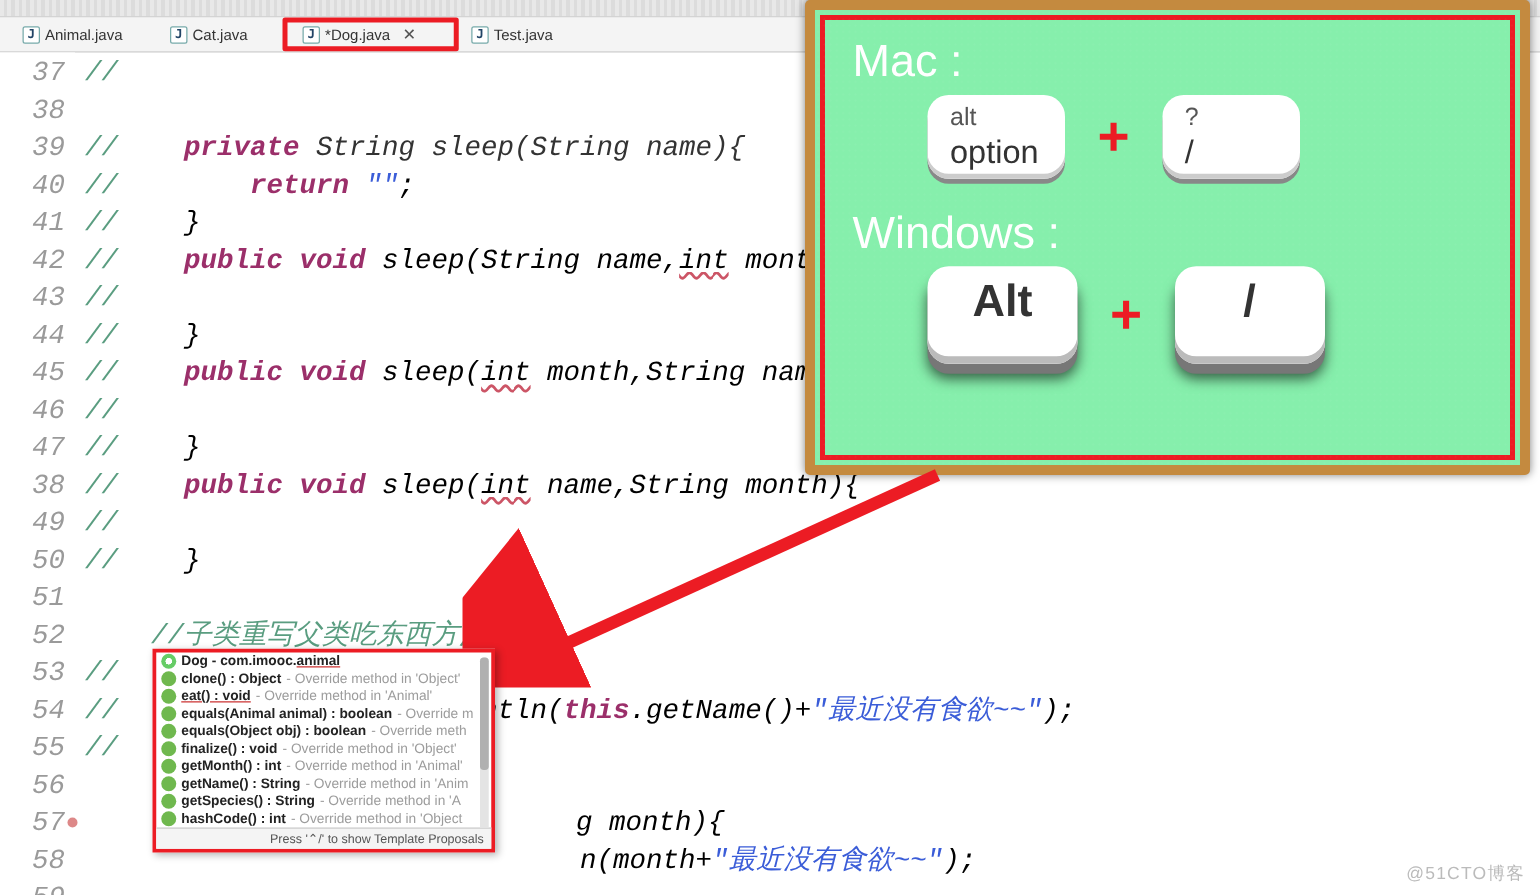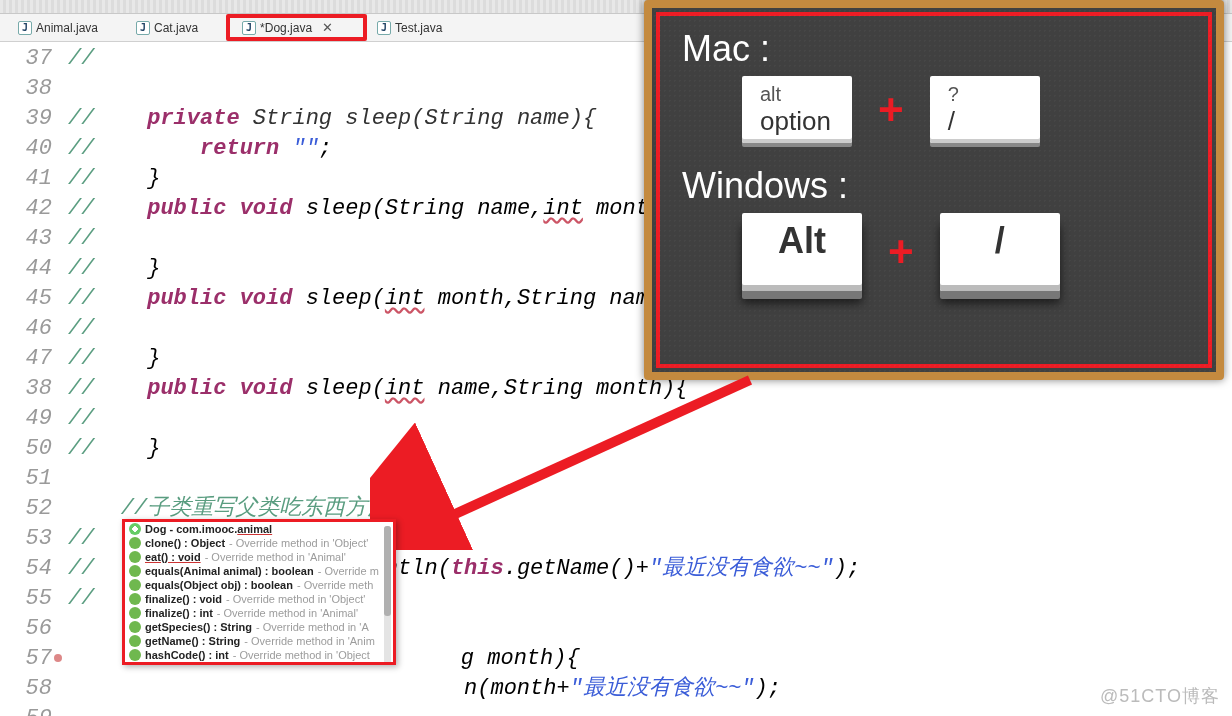--- a/index.html
+++ b/index.html
@@ -36,35 +36,35 @@
   .popup-row { display:flex; align-items:center; gap:4px; padding:1px 4px; font-family:Arial,sans-serif; white-space:nowrap; overflow:hidden; }
   .popup-row .ic { width:12px; height:12px; border-radius:50%; flex-shrink:0;}
   .ic-class { background:radial-gradient(circle,#fff 30%, #6c6 32%);}
   .ic-pub { background:#6fb84e; }
   .popup-row .main { font-weight:bold; color:#222; }
   .popup-row .main .uline { text-decoration:underline; text-decoration-color:#c33;margin-top:33px;}
   .popup-row .desc { color:#9c9c9c; }
   .popup-foot { border-top:1px solid #ccc; text-align:right; padding:2px 6px; color:#555; font-size:10px; background:#f4f4f4;}
 
   
-  .keybox { position:absolute; right:8px; top:0; width:580px; height:380px; background:#404040; border:8px solid #c48a3f; border-radius:4px; box-shadow:0 0 8px rgba(0,0,0,.5); z-index:40; }
+  .keybox { position:absolute; right:8px; top:0; width:580px; height:380px; background:#86efac; border:8px solid #c48a3f; border-radius:4px; box-shadow:0 0 8px rgba(0,0,0,.5); z-index:40; }
   .keybox::before{ content:""; position:absolute; inset:4px; border:4px solid #ec1c24;}
   .keybox-inner { position:relative; padding:20px 30px; color:#fff; font-family:Arial,sans-serif; font-size:34px; height:100%; background:radial-gradient(rgba(255,255,255,.03) 1px, transparent 1px); background-size:5px 5px; }
   .kb-label { flex:0 0 auto; font-size:36px; }
-  .kb-key { background:#fff; color:#333; border-radius:2px; padding:6px 18px; font-size:26px; display:flex; flex-direction:column; align-items:flex-start; line-height:1.2; min-width:110px; box-shadow:inset 0 -4px 0 #ccc, 0 4px 0 #888;}
+  .kb-key { background:#fff; color:#333; border-radius:17px; padding:6px 18px; font-size:26px; display:flex; flex-direction:column; align-items:flex-start; line-height:1.2; min-width:110px; box-shadow:inset 0 -4px 0 #ccc, 0 4px 0 #888;}
   .kb-key .sm { font-size:20px; color:#555;}
   .kb-key.alt { font-size:36px; align-items:center; font-weight:bold; min-width:120px; min-height:78px; box-shadow:inset 0 -6px 0 #bbb, 0 8px 0 #777, 0 12px 10px rgba(0,0,0,.6);}
   .kb-plus { color:#ec1c24; font-size:44px; font-weight:bold;}
   .kb-section { margin-bottom:22px;}
   .kb-keys { display:flex; align-items:center; gap:26px; margin-left:60px; margin-top:6px;}
 
   
   .arrow-svg { position:absolute; left:370px; top:370px; width:400px; height:180px; z-index:45; pointer-events:none;}
 
-  .watermark { position:absolute; right:12px; bottom:8px; color:#bbb; font-size:18px; font-family:Arial,sans-serif; letter-spacing:1px;text-align:right;}
+  .watermark { position:absolute; right:12px; bottom:8px; color:#bbb; font-size:14px; font-family:Arial,sans-serif; letter-spacing:1px;text-align:right;}
 </style>
 </head>
 <body>
 
 <div class="top-strip"></div>
 
 <div class="tab-bar">
   <div class="tab">
     <span class="jicon">J</span>
     <span>Animal.java</span>
@@ -142,41 +142,42 @@
         <span class="main">equals(Object obj) : boolean</span>
         <span class="desc"> - Override meth</span>
       </div>
       <div class="popup-row">
         <span class="ic ic-pub"></span>
         <span class="main">finalize() : void</span>
         <span class="desc"> - Override method in 'Object'</span>
       </div>
       <div class="popup-row">
         <span class="ic ic-pub"></span>
-        <span class="main">finalize() : int</span>
+        <span class="main">getMonth() : int</span>
         <span class="desc"> - Override method in <span class="uline">'Animal'</span></span>
+      </div>
+      <div class="popup-row">
+        <span class="ic ic-pub"></span>
+        <span class="main">getName() : String</span>
+        <span class="desc"> - Override method in 'Anim</span>
       </div>
       <div class="popup-row">
         <span class="ic ic-pub"></span>
         <span class="main">getSpecies() : String</span>
         <span class="desc"> - Override method in 'A</span>
       </div>
       <div class="popup-row">
         <span class="ic ic-pub"></span>
-        <span class="main">getName() : String</span>
-        <span class="desc"> - Override method in 'Anim</span>
-      </div>
-      <div class="popup-row">
-        <span class="ic ic-pub"></span>
         <span class="main">hashCode() : int</span>
         <span class="desc"> - Override method in 'Object</span>
       </div>
       <div class="popup-scroll"></div>
     <div class="popup-thumb"></div>
   </div>
+  <div class="popup-foot">Press '⌃/' to show Template Proposals</div>
 </div>
 
 <div class="keybox">
   <div class="keybox-inner">
     <div class="kb-section">
       <div class="kb-label">Mac :</div>
       <div class="kb-keys">
         <div class="kb-key">
           <span class="sm">alt</span>
           <span>option</span>

